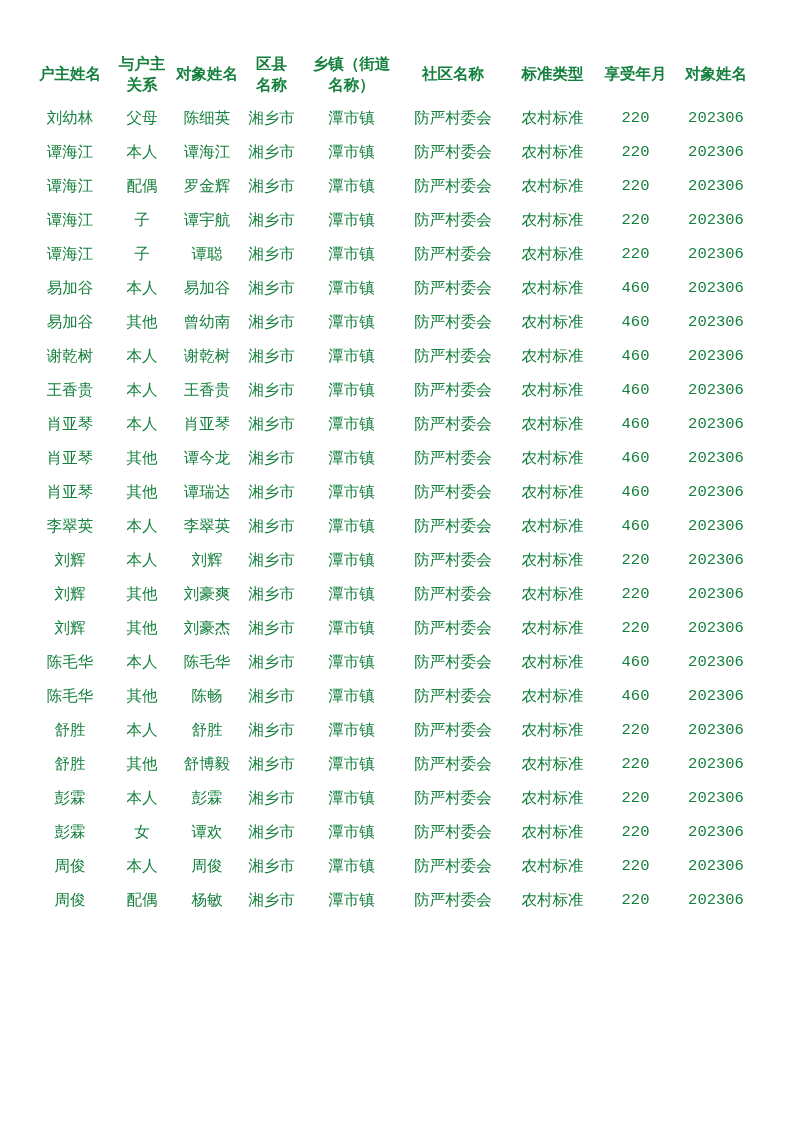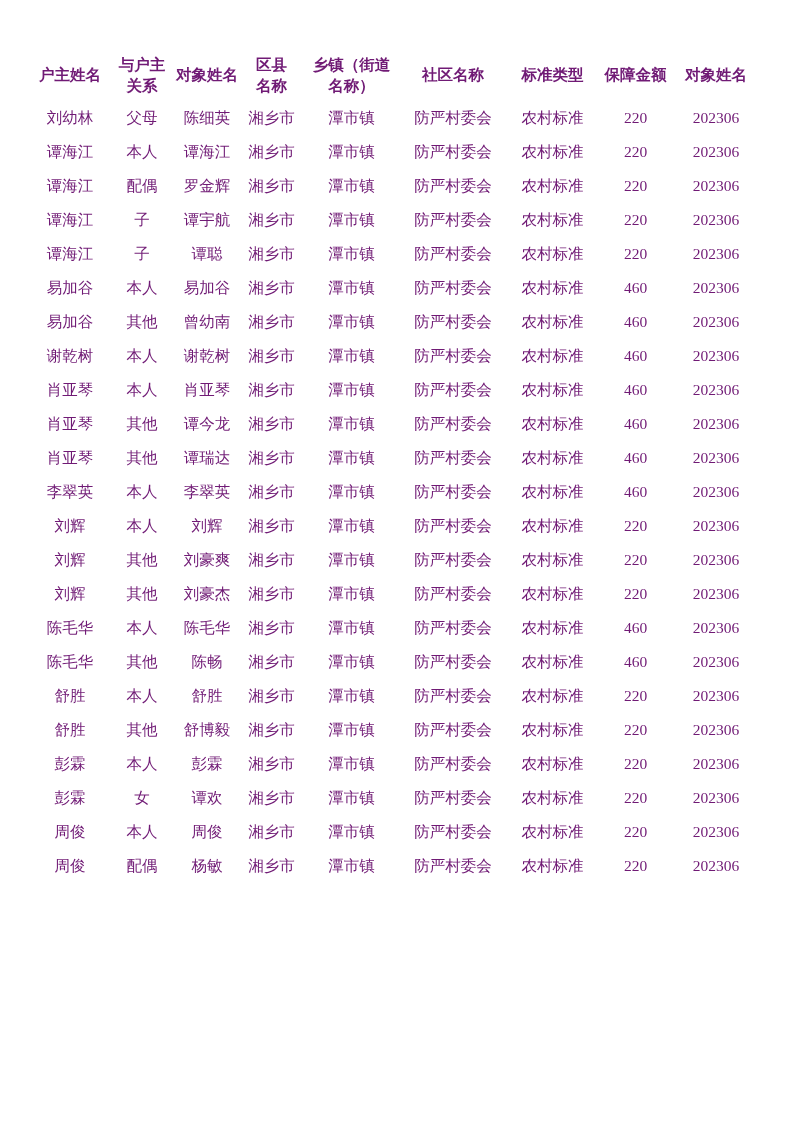--- a/index.html
+++ b/index.html
@@ -6,22 +6,22 @@
     margin: 0;
     padding: 0;
     background: #ffffff;
   }
   .page {
     position: relative;
     width: 793px;
     height: 1122px;
     background: #ffffff;
     overflow: hidden;
-    font-family: Liberation Serif, serif;
-    color: #701a75;
+    font-family: Liberation Mono, monospace;
+    color: #15803d;
   }
   table.benefits-table {
     position: absolute;
     left: 32px;
     top: 50px;
     width: 726px;
     border-collapse: collapse;
     table-layout: fixed;
   }
   table.benefits-table th {
@@ -65,21 +65,21 @@
           <th>户主姓名</th>
           <th>与户主
 关系</th>
           <th>对象姓名</th>
           <th>区县
 名称</th>
           <th>乡镇（街道
 名称）</th>
           <th>社区名称</th>
           <th>标准类型</th>
-          <th>保障金额</th>
+          <th>享受年月</th>
           <th>对象姓名</th>
         </tr>
     </thead>
     <tbody id="table-body">
         <tr>
           <td>刘幼林</td>
           <td>父母</td>
           <td>陈细英</td>
           <td>湘乡市</td>
           <td>潭市镇</td>
@@ -151,20 +151,31 @@
           <td>潭市镇</td>
           <td>防严村委会</td>
           <td>农村标准</td>
           <td>460</td>
           <td>202306</td>
         </tr>
         <tr>
           <td>谢乾树</td>
           <td>本人</td>
           <td>谢乾树</td>
+          <td>湘乡市</td>
+          <td>潭市镇</td>
+          <td>防严村委会</td>
+          <td>农村标准</td>
+          <td>460</td>
+          <td>202306</td>
+        </tr>
+        <tr>
+          <td>王香贵</td>
+          <td>本人</td>
+          <td>王香贵</td>
           <td>湘乡市</td>
           <td>潭市镇</td>
           <td>防严村委会</td>
           <td>农村标准</td>
           <td>460</td>
           <td>202306</td>
         </tr>
         <tr>
           <td>肖亚琴</td>
           <td>本人</td>

